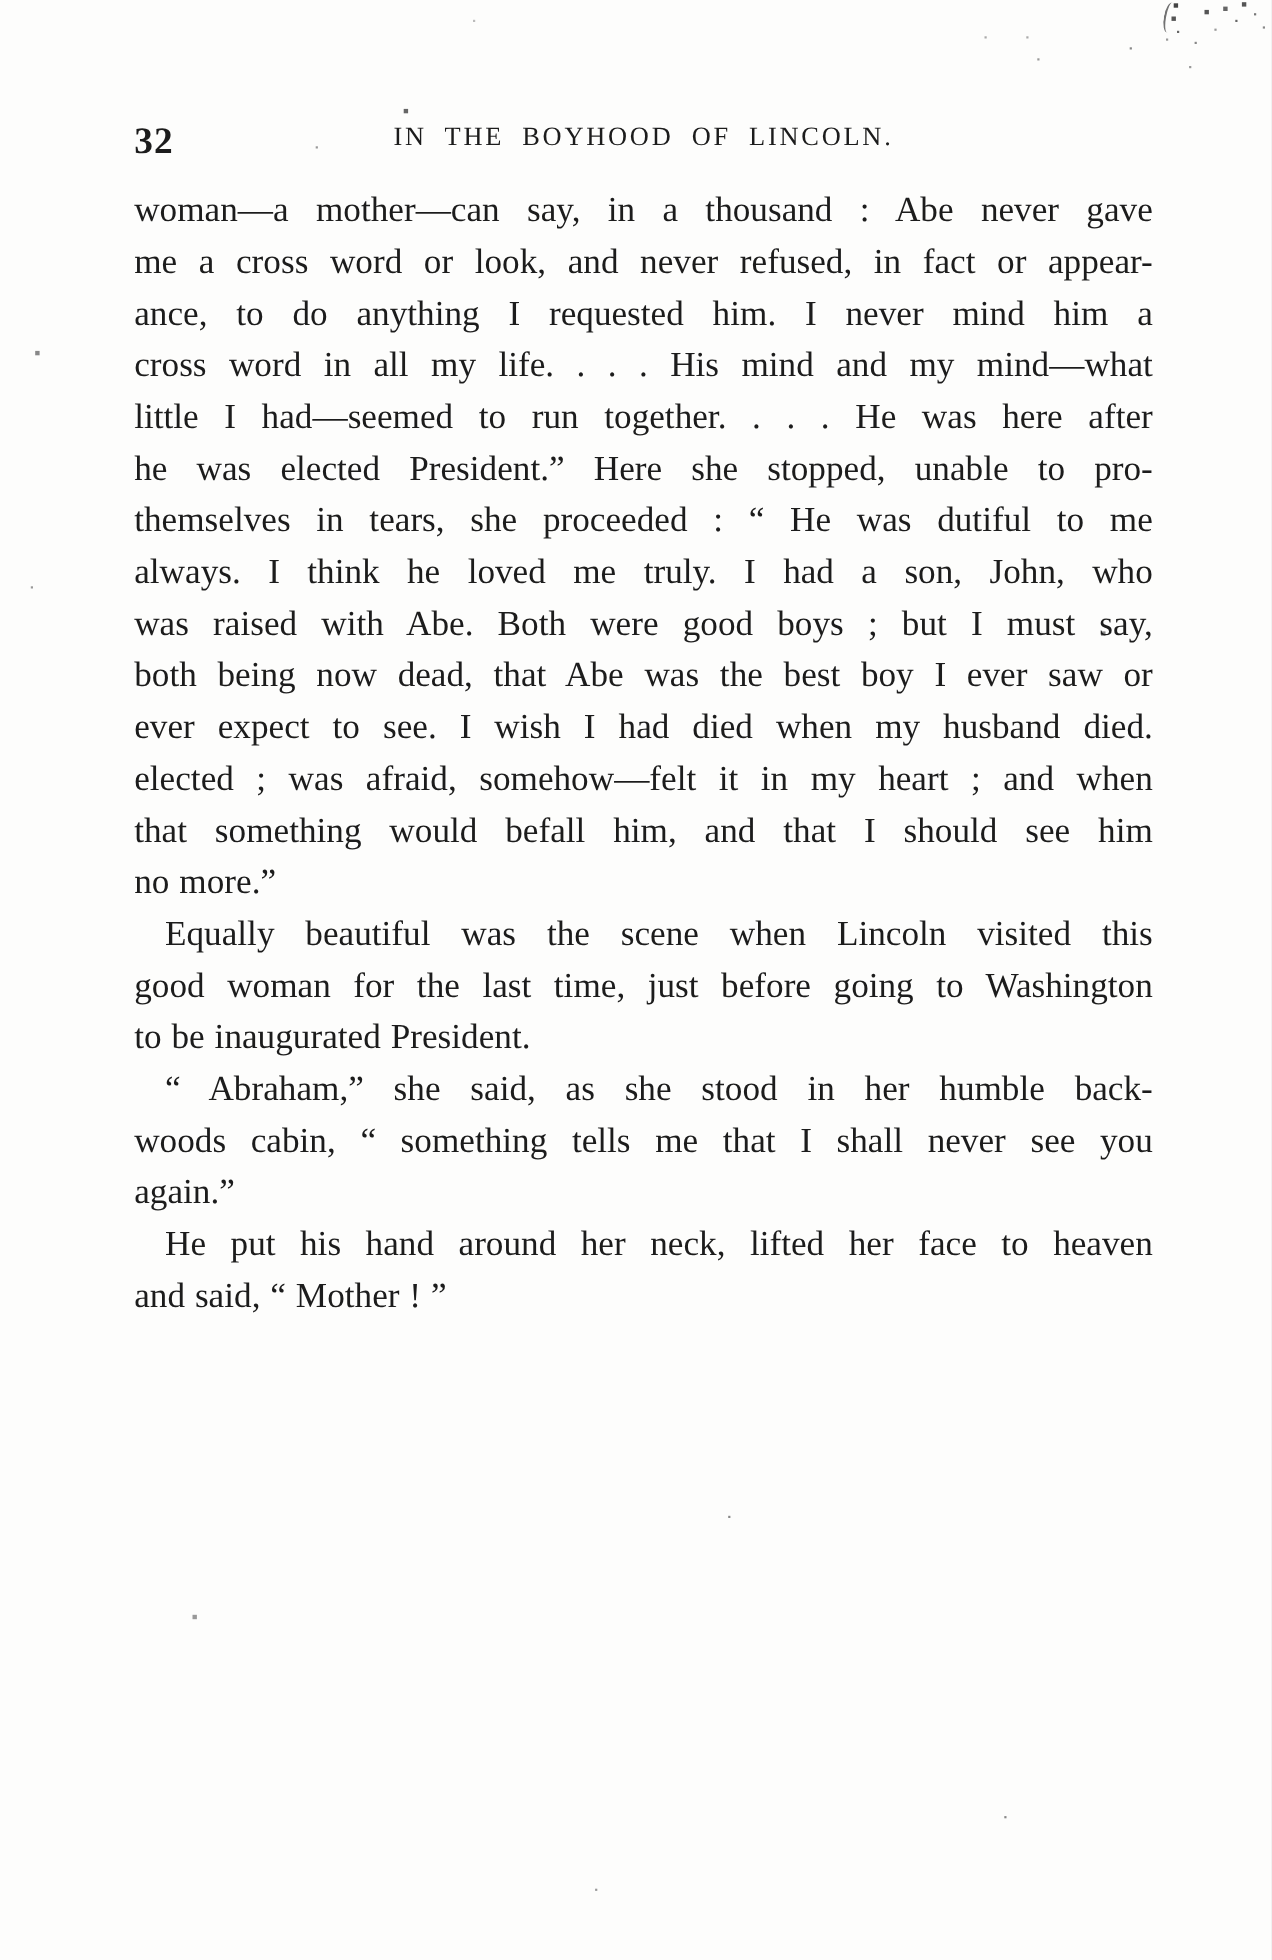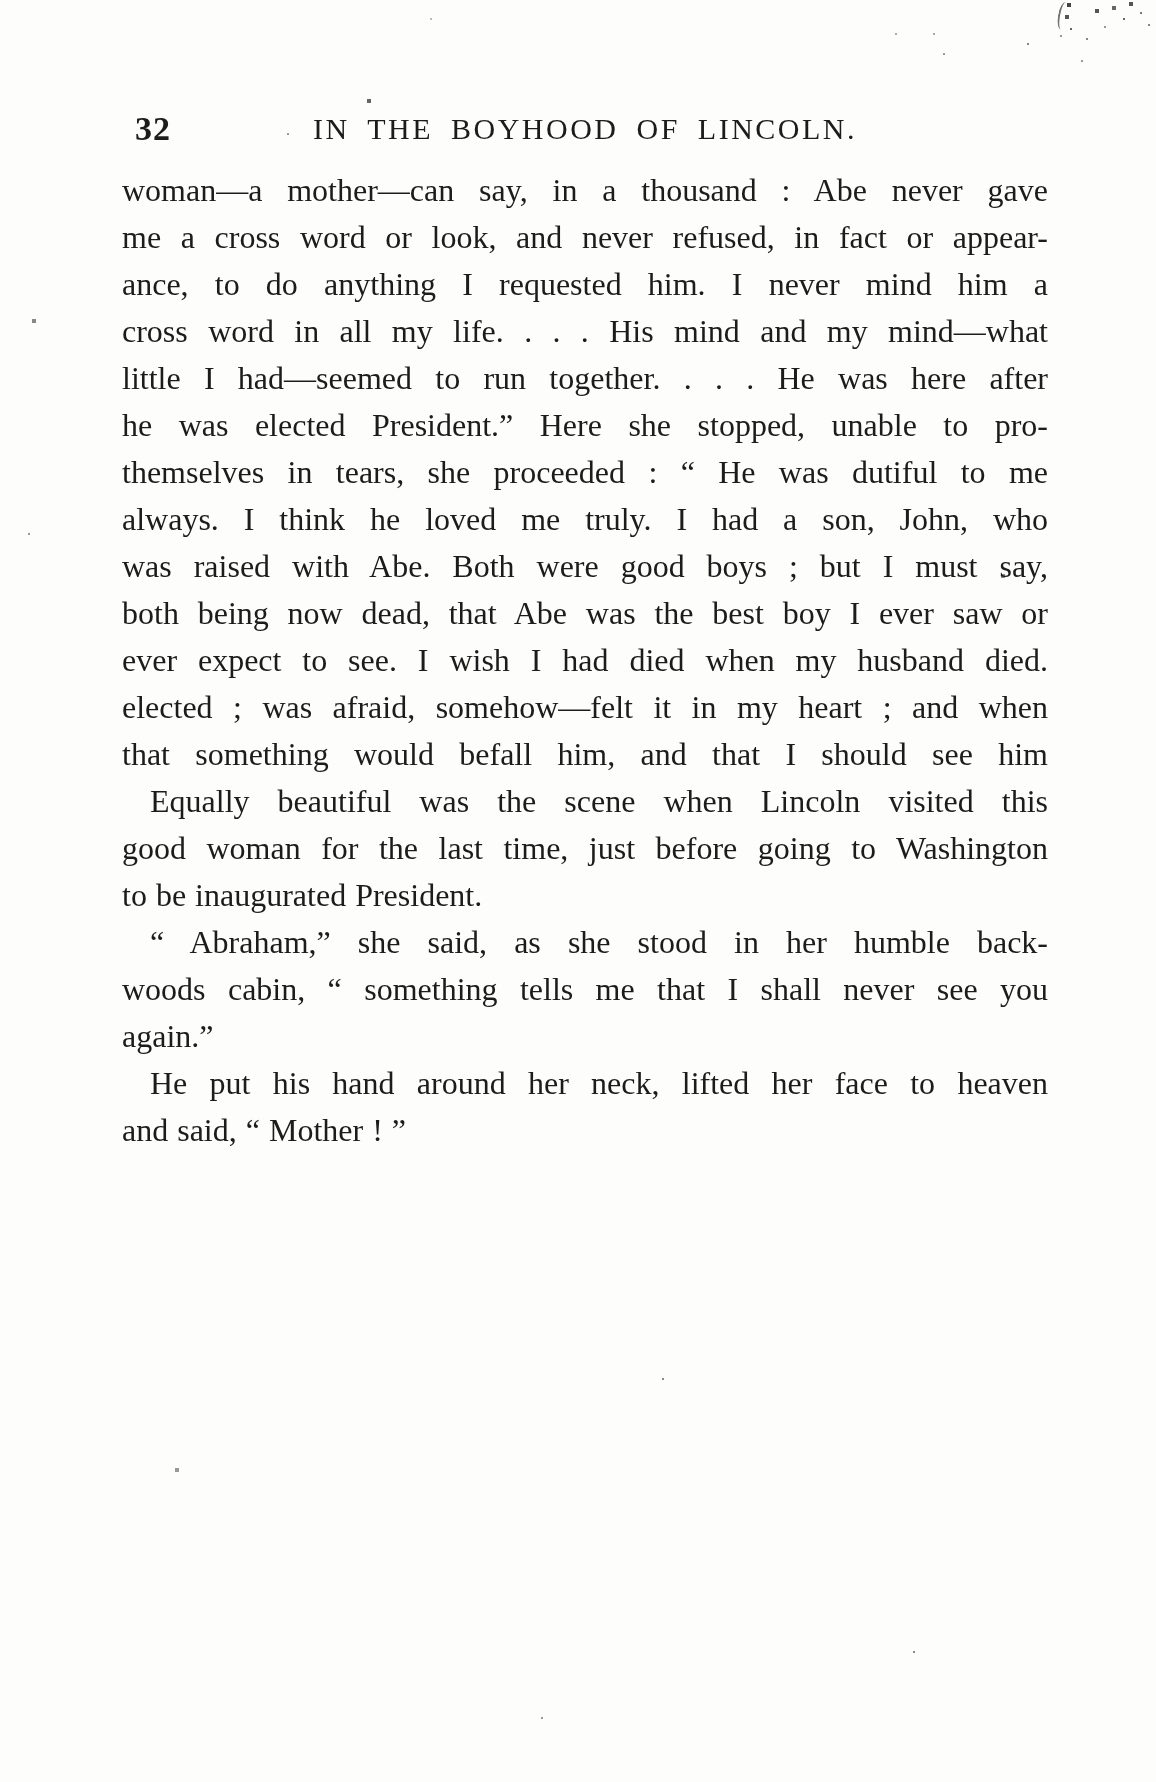--- a/index.html
+++ b/index.html
@@ -25,26 +25,25 @@
     width: 926px;
     height: 46px;
   }
   .page-number {
     position: absolute;
     left: 0;
     top: 2px;
     font-size: 34px;
     font-weight: bold;
     letter-spacing: 1px;
-    margin-left: 13px;
   }
   .header-title {
     display: block;
     text-align: center;
-    font-size: 30px;
+    font-size: 24px;
     letter-spacing: 2.5px;
     word-spacing: 8px;
     padding-top: 4px;
     white-space: nowrap;
   }
   
   .body-text {
     position: absolute;
     top: 167px;
     left: 122px;
@@ -132,20 +131,21 @@
         <div class="line">cross word in all my life. . . . His mind and my mind—what</div>
         <div class="line">little I had—seemed to run together. . . . He was here after</div>
         <div class="line">he was elected President.” Here she stopped, unable to pro-</div>
         <div class="line">themselves in tears, she proceeded : “ He was dutiful to me</div>
         <div class="line">always. I think he loved me truly. I had a son, John, who</div>
         <div class="line">was raised with Abe. Both were good boys ; but I must say,</div>
         <div class="line">both being now dead, that Abe was the best boy I ever saw or</div>
         <div class="line">ever expect to see. I wish I had died when my husband died.</div>
         <div class="line">elected ; was afraid, somehow—felt it in my heart ; and when</div>
         <div class="line">that something would befall him, and that I should see him</div>
+        <div class="line last">no more.”</div>
       </div>
       <div class="paragraph">
         <div class="line indent">Equally beautiful was the scene when Lincoln visited this</div>
         <div class="line">good woman for the last time, just before going to Washington</div>
         <div class="line last">to be inaugurated President.</div>
       </div>
       <div class="paragraph">
         <div class="line indent">“ Abraham,” she said, as she stood in her humble back-</div>
         <div class="line">woods cabin, “ something tells me that I shall never see you</div>
         <div class="line last">again.”</div>

